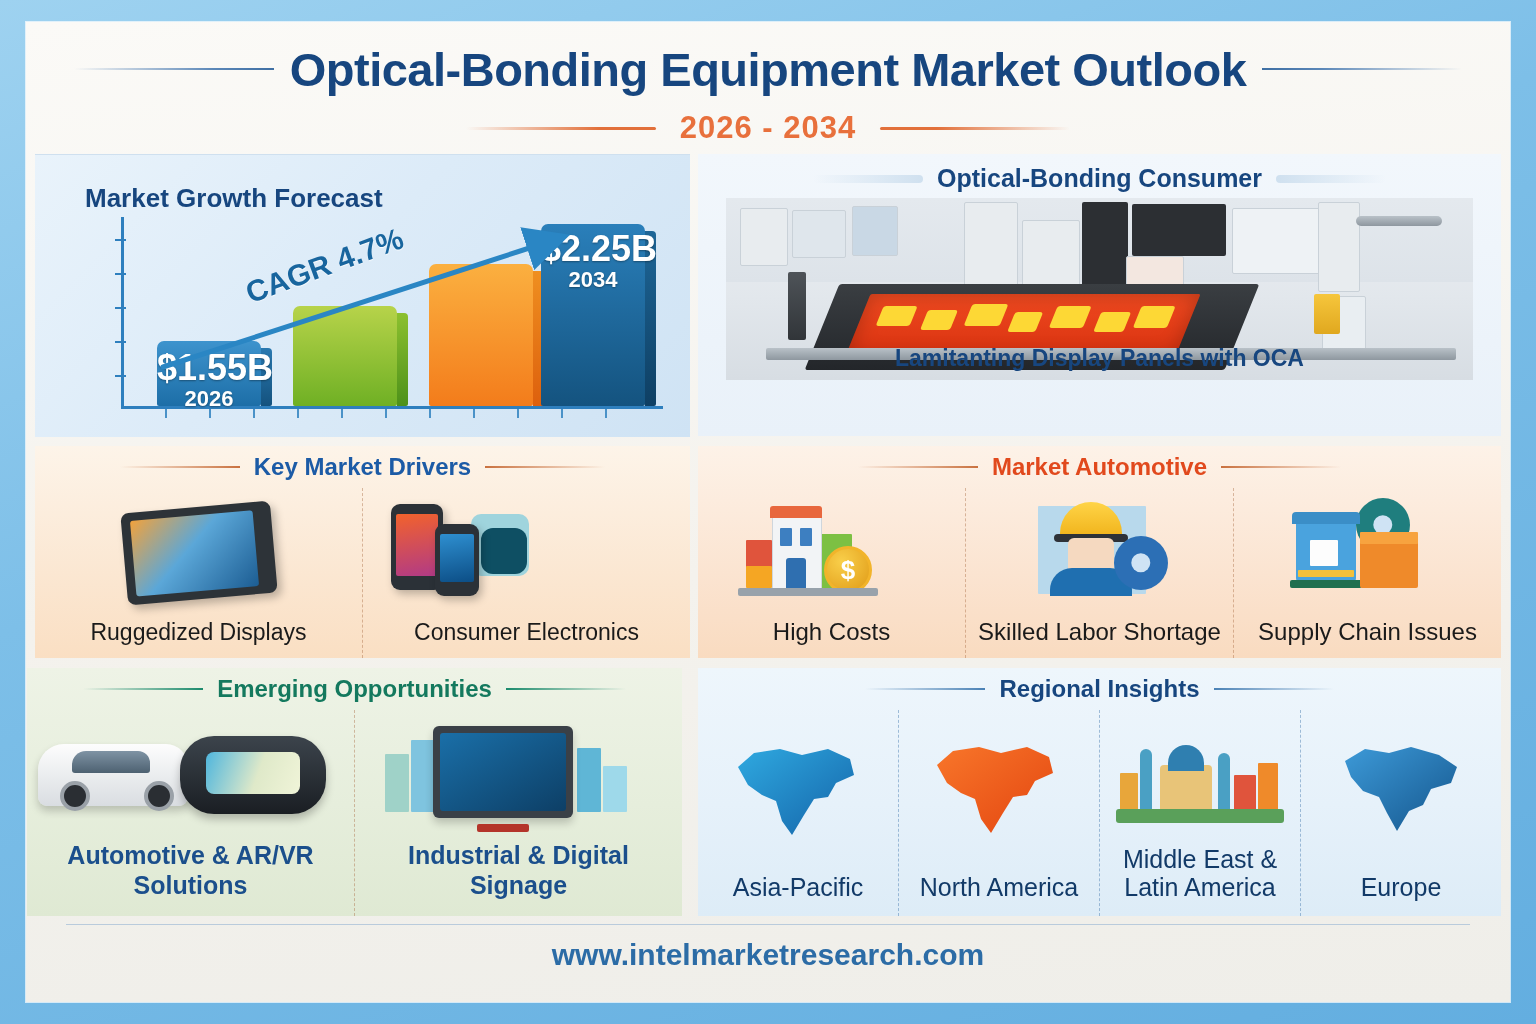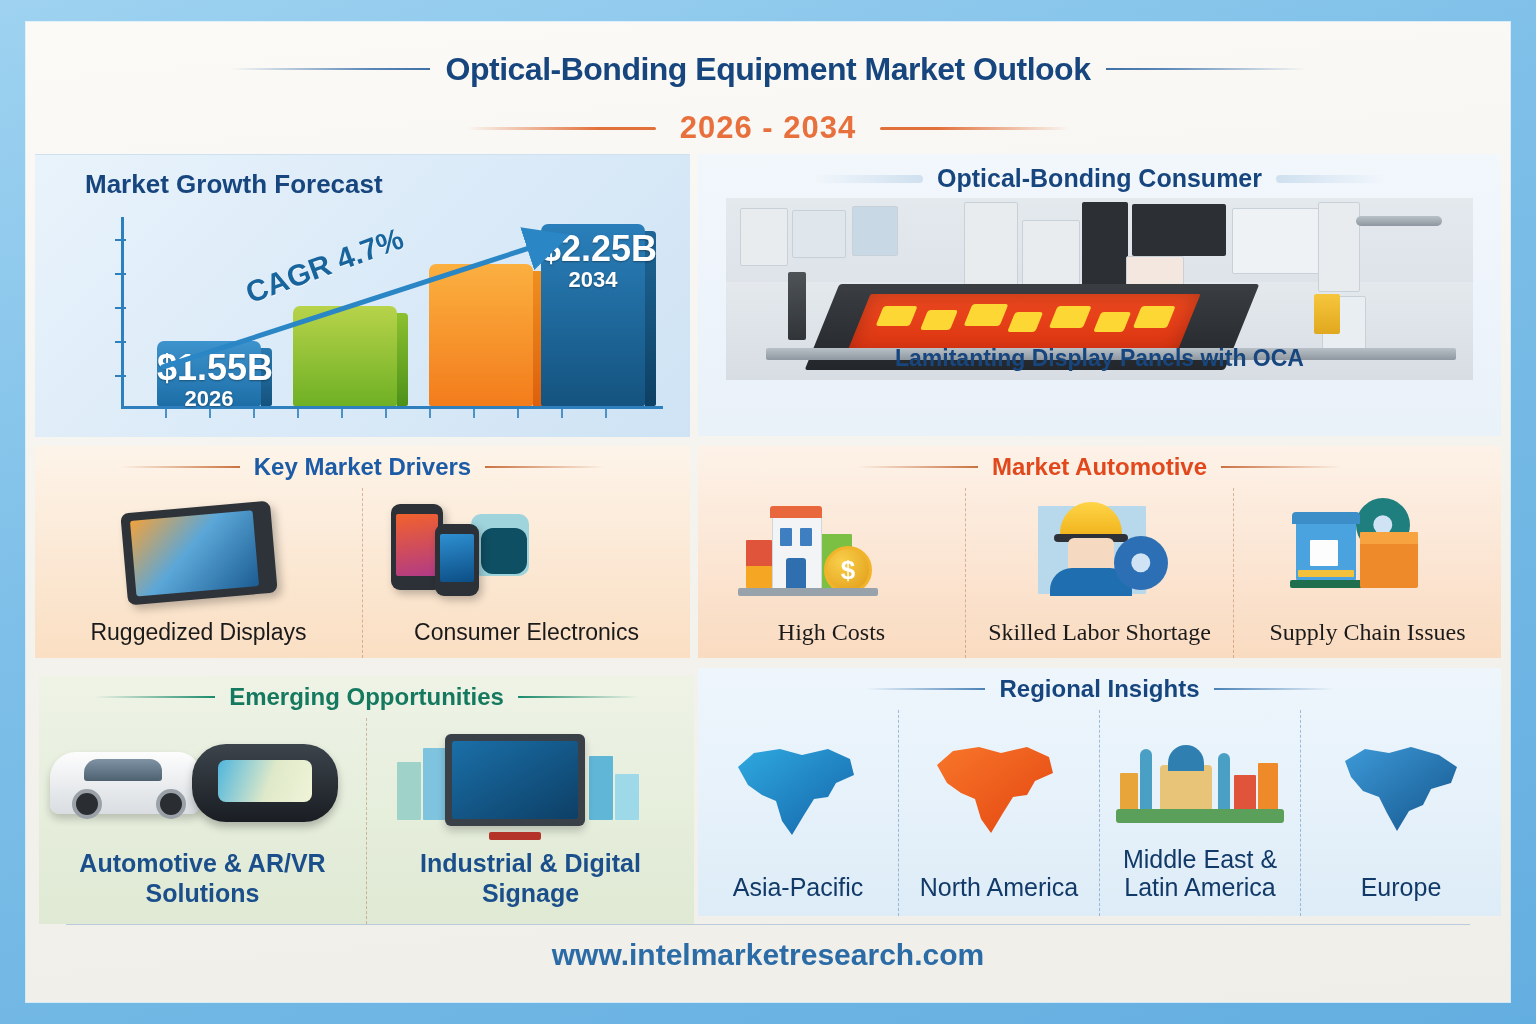--- a/index.html
+++ b/index.html
@@ -19,21 +19,21 @@
   }
   
   .header{position:absolute;left:0;top:0;width:1484px;height:130px;}
   .title-row{
     position:absolute;left:0;top:16px;width:1484px;height:62px;
     display:flex;align-items:center;justify-content:center;gap:16px;
   }
   .title-rule{height:2px;background:linear-gradient(90deg,rgba(30,80,140,0) 0%,#5b87b8 70%,#3f6fa3 100%);flex:0 0 200px;}
   .title-rule.r{background:linear-gradient(90deg,#3f6fa3 0%,#5b87b8 30%,rgba(30,80,140,0) 100%);}
   .title{
-    font-size:32px;font-weight:bold;color:#17467f;white-space:nowrap;
+    font-size:47px;font-weight:bold;color:#17467f;white-space:nowrap;
     letter-spacing:-0.5px;
   }
   .sub-row{
     position:absolute;left:0;top:84px;width:1484px;height:44px;
     display:flex;align-items:center;justify-content:center;gap:24px;
   }
   .sub-rule{height:3px;background:linear-gradient(90deg,rgba(232,110,50,0) 0%,#e2703a 70%,#e2703a 100%);flex:0 0 190px;border-radius:2px;}
   .sub-rule.r{background:linear-gradient(90deg,#e2703a 0%,#e2703a 30%,rgba(232,110,50,0) 100%);}
   .subtitle{font-size:31px;font-weight:bold;color:#e8703c;letter-spacing:1px;white-space:nowrap;}
 
@@ -47,21 +47,21 @@
   .pn-title .ln{height:2px;flex:0 0 120px;}
   .pn-title .tx{white-space:nowrap;}
 
   
   #chart-panel{
     left:9px;top:132px;width:655px;height:282px;
     background:linear-gradient(135deg,#e9f3fb 0%,#dcebf8 45%,#cfe3f4 100%);
     border-top:1px solid #cfe0ef;
   }
   #chart-panel .cp-title{
-    position:absolute;left:50px;top:14px;font-size:26px;font-weight:bold;color:#17467f;
+    position:absolute;left:50px;top:28px;font-size:26px;font-weight:bold;color:#17467f;
   }
   .axis{position:absolute;left:86px;top:62px;width:542px;height:200px;}
   .axis .yline{position:absolute;left:0;top:0;width:3px;height:190px;background:#2e7fbe;}
   .axis .xline{position:absolute;left:0;bottom:8px;width:542px;height:3px;background:#2e7fbe;}
   .axis .ytick{position:absolute;left:-6px;width:11px;height:2px;background:#2e7fbe;}
   .axis .xtick{position:absolute;bottom:-1px;width:2px;height:9px;background:#4a92c8;}
   .bars{position:absolute;left:24px;bottom:11px;width:512px;height:182px;}
   .bar{position:absolute;bottom:0;border-radius:7px 7px 2px 2px;}
   .bar .side{position:absolute;right:-11px;top:7px;bottom:0;width:11px;border-radius:0 4px 2px 0;}
   .blabel{
@@ -139,27 +139,26 @@
   }
 
   
   #challenges-panel{
     left:672px;top:424px;width:803px;height:212px;
     background:linear-gradient(180deg,#fdf2e8 0%,#fbe4d1 60%,#f9dbc0 100%);
   }
   #challenges-panel .pn-title{color:#e1491d;}
   #challenges-panel .pn-title .ln{background:linear-gradient(90deg,rgba(200,120,70,0),#c9713f);}
   #challenges-panel .pn-title .ln.r{background:linear-gradient(90deg,#c9713f,rgba(200,120,70,0));}
-  #challenges-panel .col .cl{font-size:24px;font-family:Liberation Serif, serif;}
+  #challenges-panel .col .cl{font-size:24px;}
 
   
   #opportunities-panel{
-    left:13px;top:646px;width:655px;height:248px;
+    left:1px;top:646px;width:655px;height:248px;
     background:linear-gradient(180deg,#eef3e6 0%,#e6eedc 55%,#dfe9d3 100%);
-    margin-top:8px;
   }
   #opportunities-panel .pn-title{color:#14795e;}
   #opportunities-panel .pn-title .ln{background:linear-gradient(90deg,rgba(20,121,94,0),#1b8a6c);}
   #opportunities-panel .pn-title .ln.r{background:linear-gradient(90deg,#1b8a6c,rgba(20,121,94,0));}
   #opportunities-panel .col .cl{
     font-size:25px;font-weight:bold;color:#1b4f8c;white-space:normal;line-height:1.18;padding-bottom:16px;
   }
 
   
   #regions-panel{

